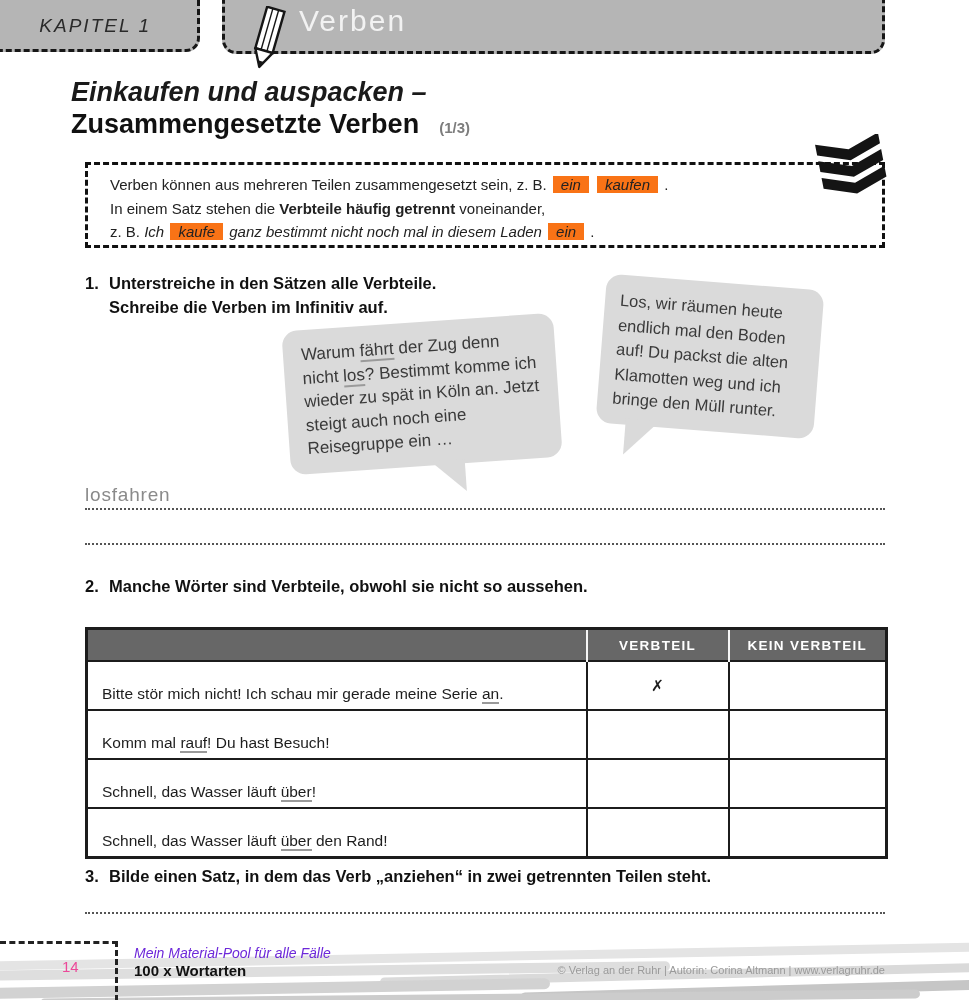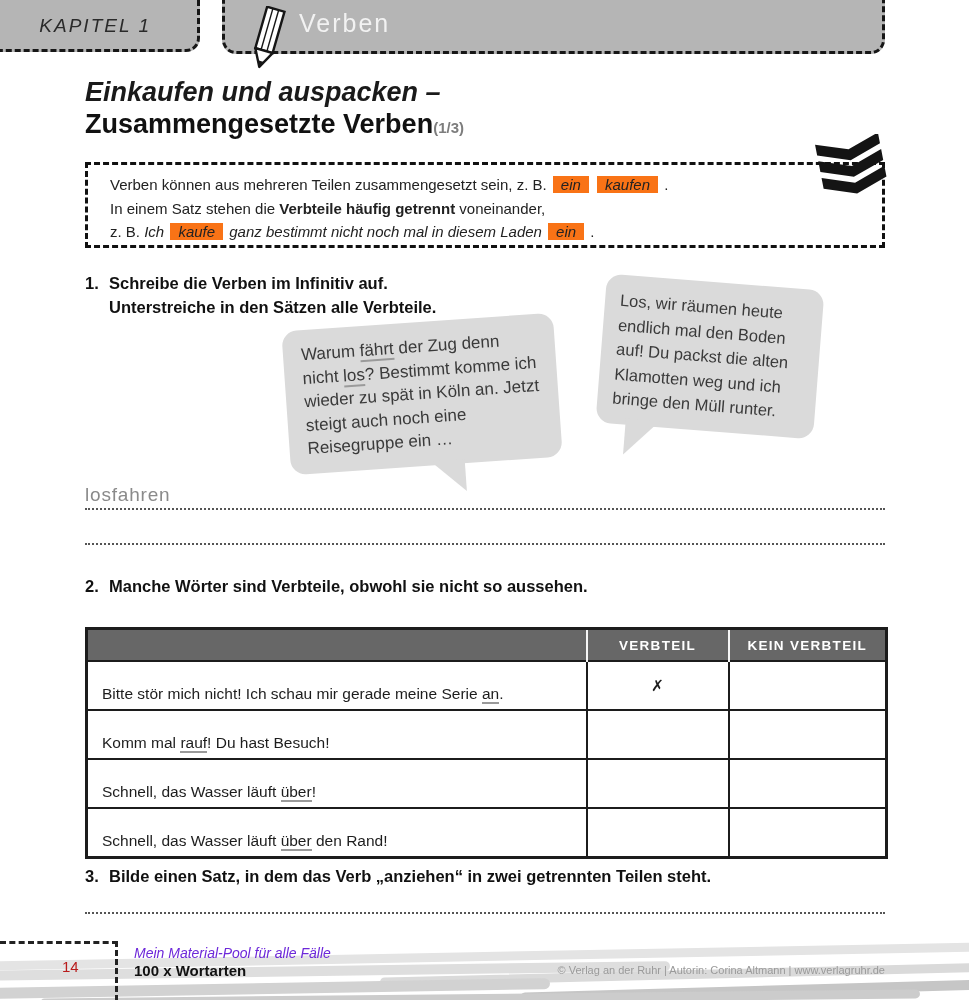--- a/index.html
+++ b/index.html
@@ -18,28 +18,28 @@
     position:absolute;right:46px;bottom:12px;
     font-style:italic;font-size:19px;letter-spacing:2px;color:#2a2a2a;
   }
   .verben-box{
     position:absolute;left:222px;top:-26px;width:663px;height:80px;
     background:#b5b5b5;border:3px dashed #161616;border-radius:14px;
     box-sizing:border-box;
   }
   .verben-box .chapter-title{
     position:absolute;left:74px;bottom:13px;
-    font-size:25px;letter-spacing:2px;color:#f2f2f2;font-weight:400;
+    font-size:30px;letter-spacing:2px;color:#f2f2f2;font-weight:400;
   }
   .pencil-wrap{position:absolute;left:242px;top:6px;width:50px;height:70px;z-index:6;}
   
-  .title-block{position:absolute;left:85px;top:76px;line-height:32px;}
+  .title-block{position:absolute;left:71px;top:76px;line-height:32px;}
   .title-line1{font-size:27px;font-weight:700;font-style:italic;color:#1a1a1a;}
   .title-line2{font-size:27px;font-weight:700;color:#111;}
-  .title-part{font-size:15px;color:#7d7d7d;font-weight:700;margin-left:0;}
+  .title-part{font-size:15px;color:#7d7d7d;font-weight:700;margin-left:20px;}
   
   .chevrons-wrap{position:absolute;left:814px;top:134px;width:76px;height:66px;z-index:5;}
   
   .info-box{
     position:absolute;left:85px;top:162px;width:800px;height:86px;
     border:3px dashed #111;box-sizing:border-box;background:#fff;
     padding:8px 22px;font-size:15px;line-height:23.5px;color:#222;
   }
   .seg-hl{background:#f97316;padding:0 8px;margin:18px 2px;}
   .seg-b{font-weight:700;}
@@ -98,21 +98,21 @@
   .col-sentence{width:500px;}
   .col-verbteil{width:142px;}
   .col-kein{width:158px;}
   
   .brush-strokes{position:absolute;left:0;top:936px;width:969px;height:64px;overflow:hidden;z-index:0;}
   .stroke{position:absolute;border-radius:6px;}
   .footer-corner{
     position:absolute;left:0;top:941px;width:118px;height:60px;
     border-top:3px dashed #222;border-right:3px dashed #222;box-sizing:border-box;z-index:2;
   }
-  .page-number{position:absolute;left:62px;top:958px;font-size:15px;color:#b91c1c;z-index:3;}
+  .page-number{position:absolute;left:62px;top:958px;font-size:15px;color:#ec4899;z-index:3;}
   .footer-series{position:absolute;left:134px;top:944px;z-index:3;line-height:18px;}
   .series-line1{font-style:italic;color:#6d28d9;font-size:14px;}
   .series-line2{font-weight:700;color:#111;font-size:15px;}
   .copyright{position:absolute;right:84px;top:964px;font-size:11px;color:#9a9a9a;z-index:3;}
 </style>
 </head>
 <body>
 
 <div class="page">
 
@@ -151,22 +151,22 @@
 
   <div class="info-box">
     <div><span>Verben können aus mehreren Teilen zusammengesetzt sein, z. B. </span><span class="seg-i seg-hl">ein</span><span> </span><span class="seg-i seg-hl">kaufen</span><span> .</span></div>
     <div><span>In einem Satz stehen die </span><span class="seg-b">Verbteile häufig getrennt</span><span> voneinander,</span></div>
     <div><span>z. B. </span><span class="seg-i">Ich</span><span> </span><span class="seg-i seg-hl">kaufe</span><span> </span><span class="seg-i">ganz bestimmt nicht noch mal in diesem Laden</span><span> </span><span class="seg-i seg-hl">ein</span><span> .</span></div>
   </div>
 
   <div class="task task1">
     <span class="task-number">1.</span>
     <div>
+      <div>Unterstreiche in den Sätzen alle Verbteile.</div>
       <div>Schreibe die Verben im Infinitiv auf.</div>
-      <div>Unterstreiche in den Sätzen alle Verbteile.</div>
     </div>
   </div>
 
   <div class="bubble bubble-left"><span>Warum </span><span class="seg-u">fährt</span><span> der Zug denn nicht </span><span class="seg-u">los</span><span>? Bestimmt komme ich wieder zu spät in Köln an. Jetzt steigt auch noch eine Reisegruppe ein …</span></div>
   <div class="bubble bubble-right"><span>Los, wir räumen heute endlich mal den Boden auf! Du packst die alten Klamotten weg und ich bringe den Müll runter.</span></div>
 
   <div class="answer-line answer-line-1"><span>losfahren</span></div>
   <div class="answer-line answer-line-2"></div>
 
   <div class="task task2">

